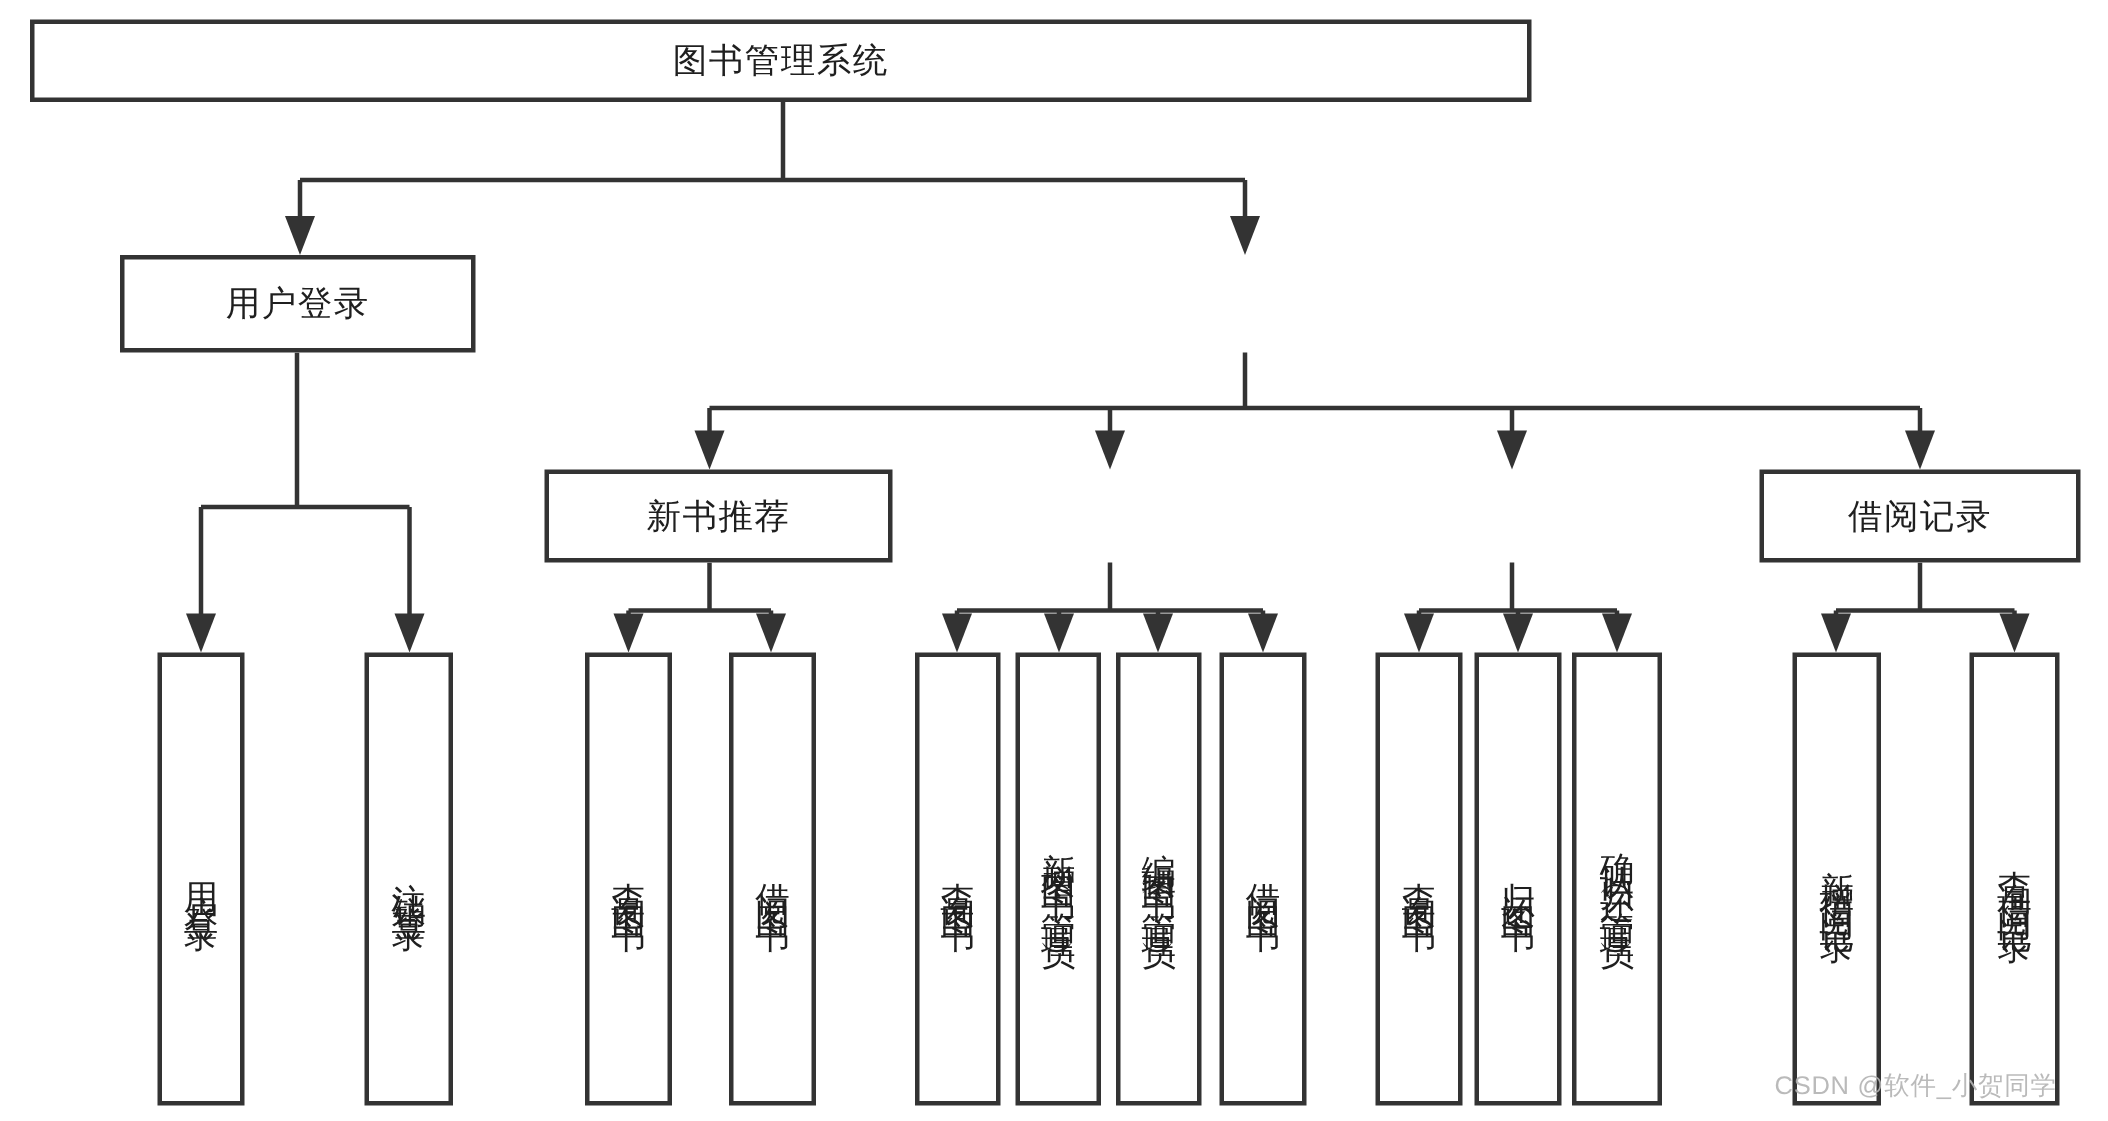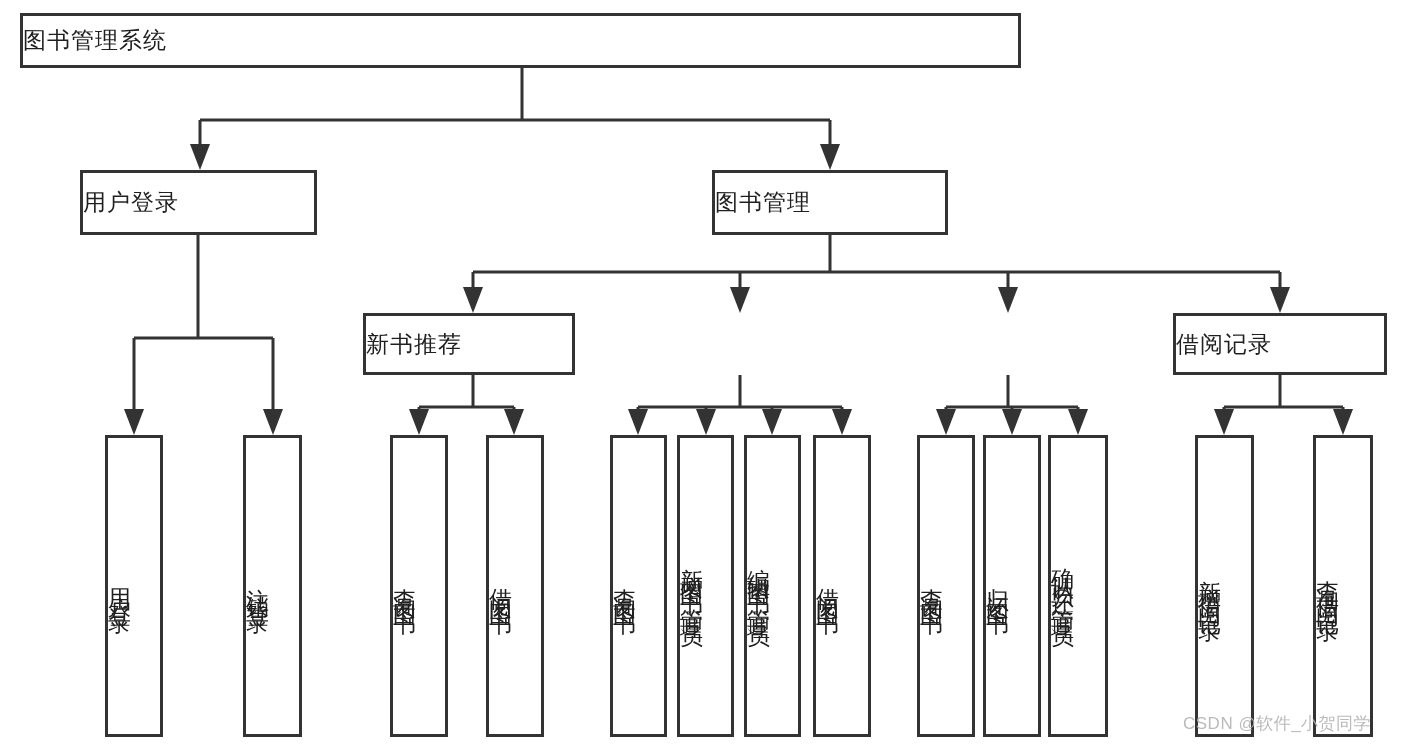--- a/index.html
+++ b/index.html
@@ -19,21 +19,21 @@
   #connectors{
     position:absolute;left:0;top:0;width:1405px;height:747px;
     color:var(--line);
     z-index:1;
   }
   .node{
     position:absolute;
     box-sizing:border-box;
     border:3px solid var(--line);
     background:var(--bg);
-    display:flex;align-items:center;justify-content:flex-start;
+    display:flex;align-items:center;justify-content:center;
     z-index:2;
   }
   .node .lbl{
     color:var(--text);
     font-size:23px;
     letter-spacing:1px;
     white-space:nowrap;
     line-height:1;
   }
   .vnode .lbl{
@@ -92,25 +92,22 @@
     </g>
   </svg>
 
   <div class="node" style="left:20px;top:13px;width:1001px;height:55px">
     <span class="lbl">图书管理系统</span>
   </div>
 
   <div class="node" style="left:80px;top:170px;width:237px;height:65px">
     <span class="lbl">用户登录</span>
   </div>
-  <div class="node" style="left:712px;top:170px;width:236px;height:65px">
-    <span class="lbl">图书管理</span>
-  </div>
 
-  <div class="node" style="left:363px;top:313px;width:212px;height:62px">
+  <div class="node" style="left:363px;top:313px;width:232px;height:62px">
     <span class="lbl">新书推荐</span>
   </div>
   <div class="node" style="left:1173px;top:313px;width:214px;height:62px">
     <span class="lbl">借阅记录</span>
   </div>
 
   <div class="node vnode" style="left:105px;top:435px;width:58px;height:302px">
     <span class="lbl">用户登录</span>
   </div>
   <div class="node vnode" style="left:243px;top:435px;width:59px;height:302px">

